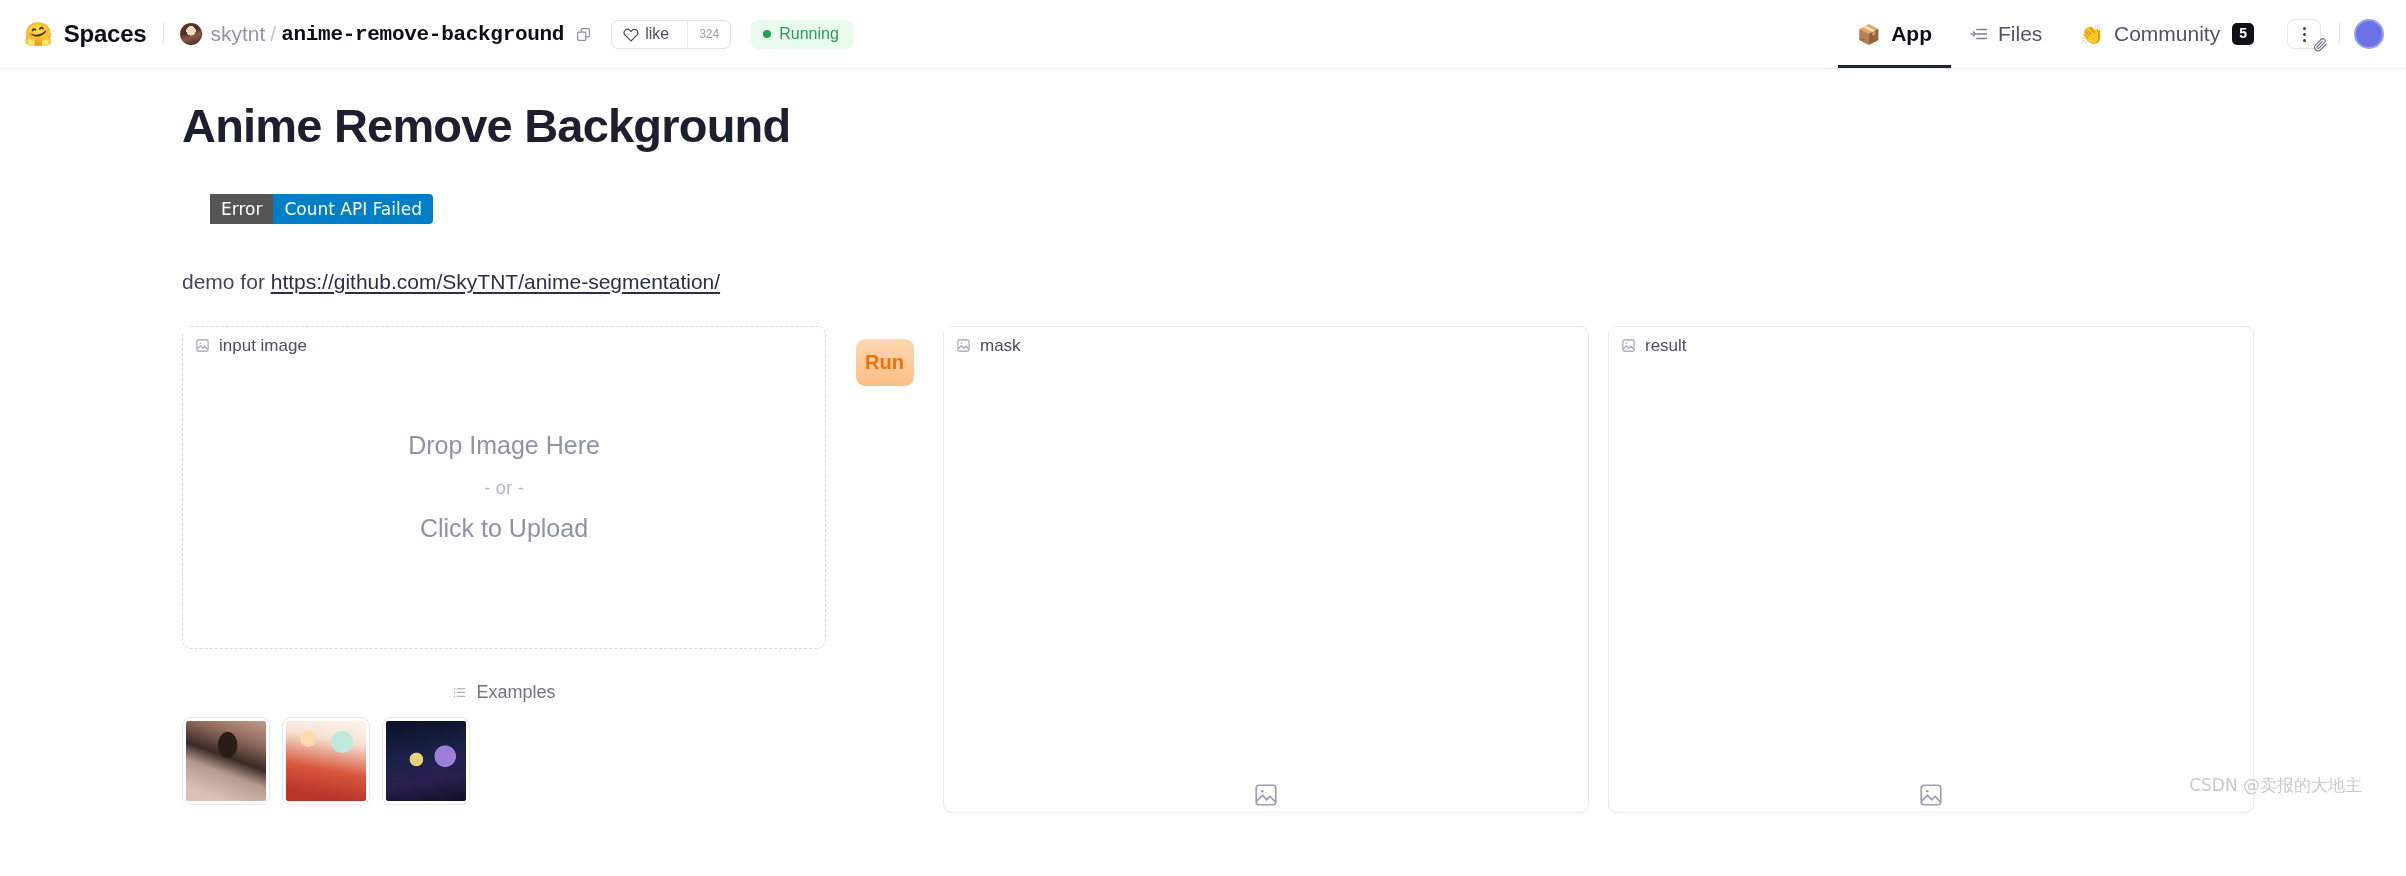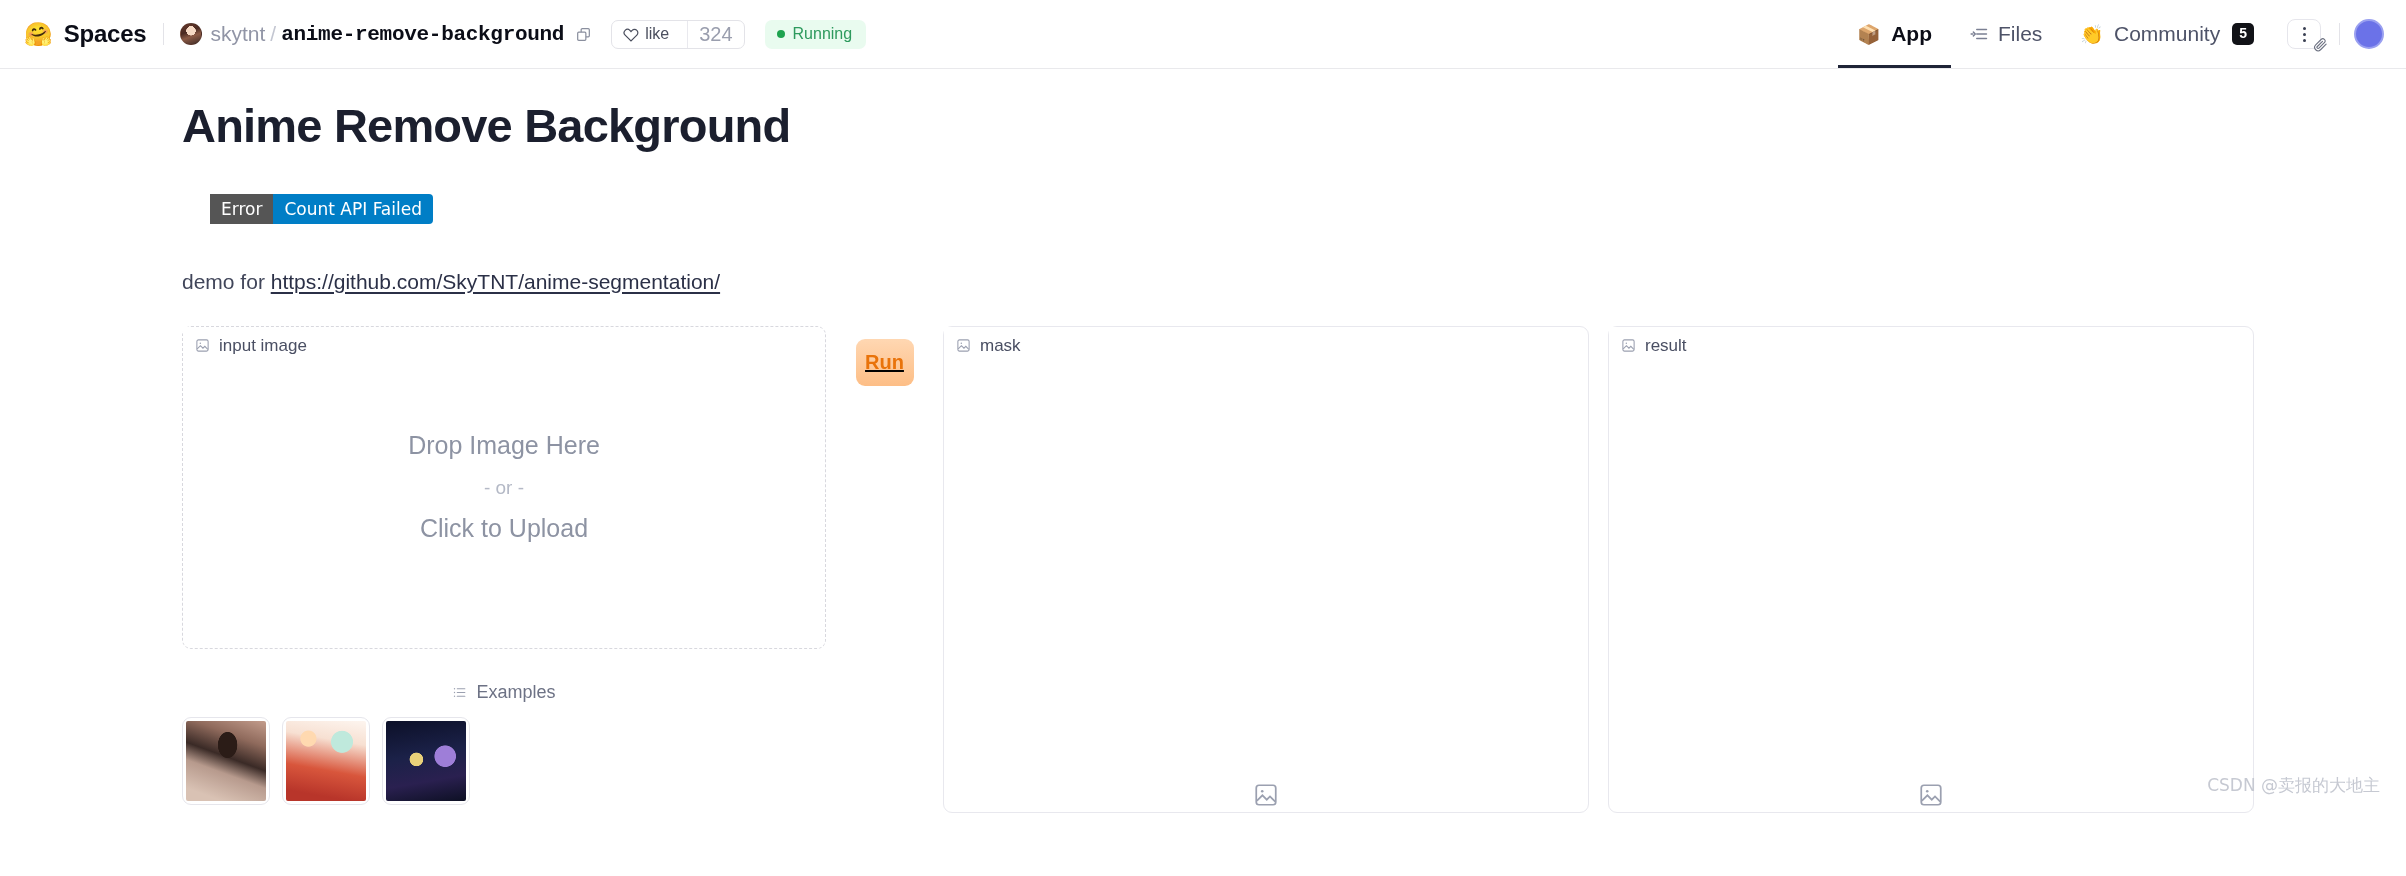--- a/index.html
+++ b/index.html
@@ -98,21 +98,21 @@
   .like-btn {
     display: flex; align-items: center; gap: 6px;
     padding: 0 10px 0 11px;
     font-size: 16px;
     color: #4b4f5e;
     cursor: pointer;
   }
   .like-count {
     display: flex; align-items: center;
     padding: 12px 11px;
-    font-size: 20px;
+    font-size: 12px;
     color: #9a9eae;
     border-left: 1px solid #e9e9ee;
   }
   .status-pill {
     display: flex; align-items: center; gap: 8px;
     margin-left: 20px;
     height: 29px;
     padding: 0 14px 0 12px;
     border-radius: 7px;
     background: #e9fbef;
@@ -311,21 +311,20 @@
       radial-gradient(circle at 74% 44%, #9e7ed8 0 14%, transparent 15%),
       linear-gradient(170deg, #0c1028 0%, #1b2148 42%, #2a2050 72%, #0d1024 100%);
   }
 
   .run-wrap {
     flex: 0 0 auto;
     width: 117px;
     display: flex;
     justify-content: center;
     padding-top: 13px;
-    text-decoration: underline;
   }
   .run-btn {
     width: 58px; height: 47px;
     border: none;
     border-radius: 9px;
     background: linear-gradient(180deg, #ffd7b2 0%, #fdbe86 100%);
     color: #e9730a;
     font-size: 20px;
     font-weight: 700;
     font-family: "Liberation Sans", sans-serif;
@@ -342,21 +341,21 @@
     background: #fff;
     display: flex;
     align-items: flex-end;
     justify-content: center;
   }
   .out-gap { flex: 0 0 19px; }
   .ph-ico { color: #9ba0b0; }
 
   .watermark {
     position: absolute;
-    right: 26px;
+    right: 44px;
     bottom: 16px;
     font-size: 17px;
     color: #c6c9d2;
     font-family: "DejaVu Sans", sans-serif;
   }
 </style>
 </head>
 <body>
 
 <div class="header">

